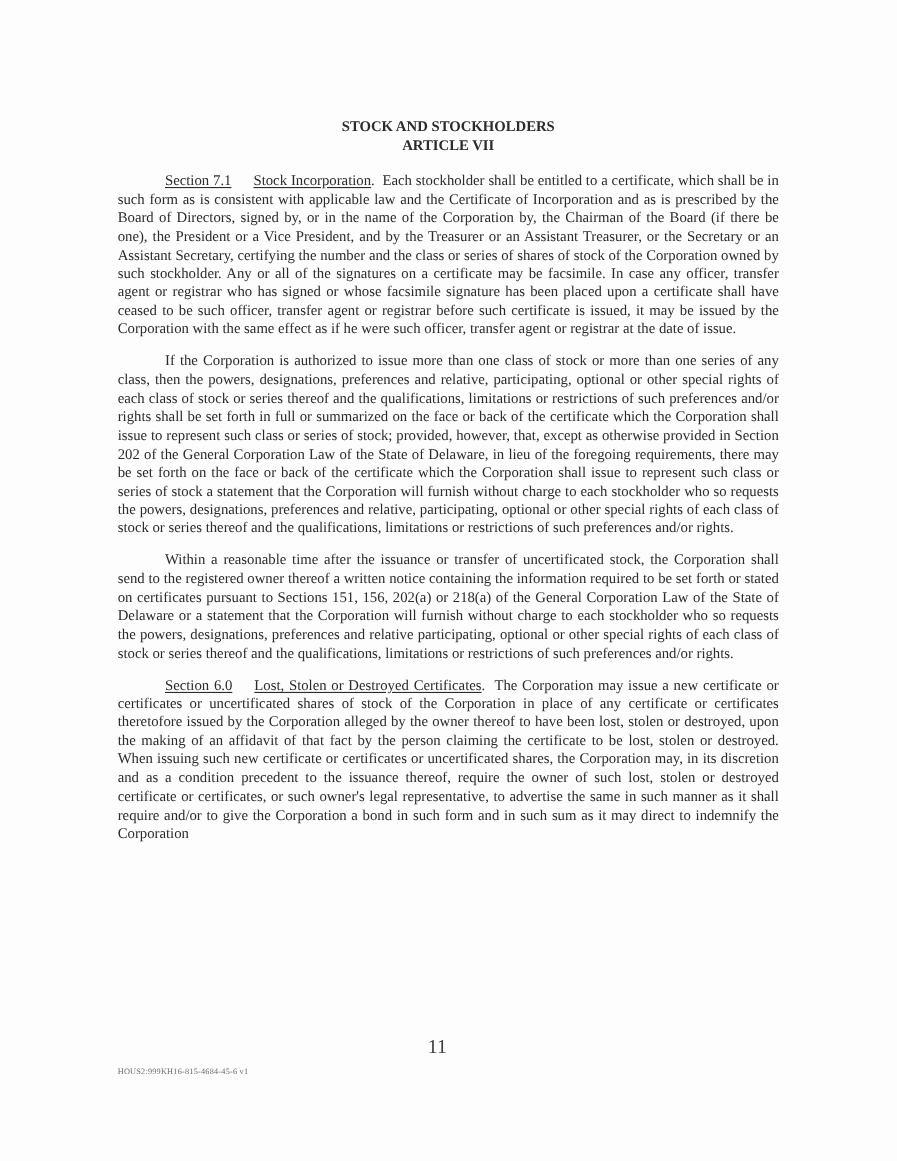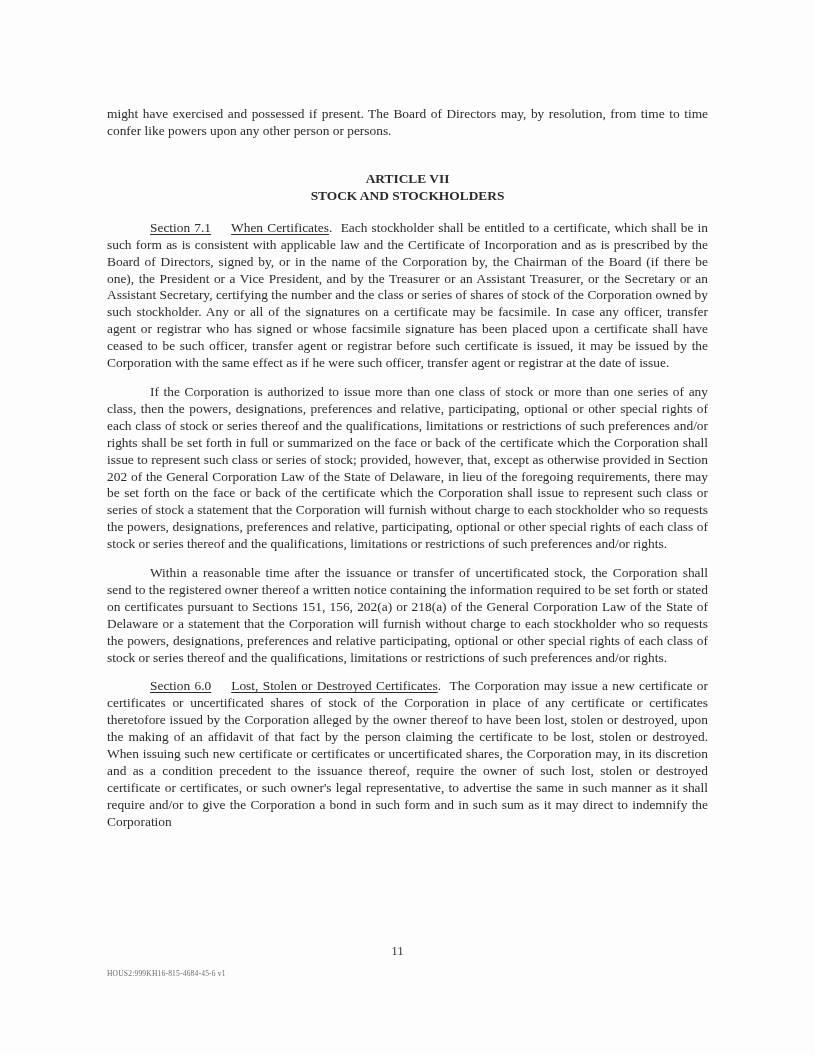--- a/index.html
+++ b/index.html
@@ -60,38 +60,37 @@
     color: #6a6a6a;
     letter-spacing: 0.2px;
     margin-top: 20px;
   }
   .footer-pagenum {
     position: absolute;
     left: 0;
     top: 943px;
     width: 795px;
     text-align: center;
-    font-size: 13px;
+    font-size: 18px;
     color: #3d3d3d;
   }
 </style>
 </head>
 <body>
 
 <div class="page">
   <div class="content">
 
-    <p class="para no-indent">might have exercised and possessed if present.  The Board of Directors may, by resolution, from time to time confer like powers upon any other person or persons.</p>
 
     <div class="heading-block">
+      <div>STOCK AND STOCKHOLDERS</div>
       <div>ARTICLE VII</div>
-      <div>STOCK AND STOCKHOLDERS</div>
     </div>
 
-    <p class="para"><span class="u">Section 7.1</span><span class="label-gap"></span><span class="u">When Certificates</span><span>.</span>&nbsp;
+    <p class="para"><span class="u">Section 7.1</span><span class="label-gap"></span><span class="u">Stock Incorporation</span><span>.</span>&nbsp;
       <span>Each stockholder shall be entitled to a certificate, which shall be in such form as is consistent with applicable law and the Certificate of Incorporation and as is prescribed by the Board of Directors, signed by, or in the name of the Corporation by, the Chairman of the Board (if there be one), the President or a Vice President, and by the Treasurer or an Assistant Treasurer, or the Secretary or an Assistant Secretary, certifying the number and the class or series of shares of stock of the Corporation owned by such stockholder.  Any or all of the signatures on a certificate may be facsimile.  In case any officer, transfer agent or registrar who has signed or whose facsimile signature has been placed upon a certificate shall have ceased to be such officer, transfer agent or registrar before such certificate is issued, it may be issued by the Corporation with the same effect as if he were such officer, transfer agent or registrar at the date of issue.</span></p>
 
     <p class="para">If the Corporation is authorized to issue more than one class of stock or more than one series of any class, then the powers, designations, preferences and relative, participating, optional or other special rights of each class of stock or series thereof and the qualifications, limitations or restrictions of such preferences and/or rights shall be set forth in full or summarized on the face or back of the certificate which the Corporation shall issue to represent such class or series of stock; provided, however, that, except as otherwise provided in Section 202 of the General Corporation Law of the State of Delaware, in lieu of the foregoing requirements, there may be set forth on the face or back of the certificate which the Corporation shall issue to represent such class or series of stock a statement that the Corporation will furnish without charge to each stockholder who so requests the powers, designations, preferences and relative, participating, optional or other special rights of each class of stock or series thereof and the qualifications, limitations or restrictions of such preferences and/or rights.</p>
 
     <p class="para">Within a reasonable time after the issuance or transfer of uncertificated stock, the Corporation shall send to the registered owner thereof a written notice containing the information required to be set forth or stated on certificates pursuant to Sections 151, 156, 202(a) or 218(a) of the General Corporation Law of the State of Delaware or a statement that the Corporation will furnish without charge to each stockholder who so requests the powers, designations, preferences and relative participating, optional or other special rights of each class of stock or series thereof and the qualifications, limitations or restrictions of such preferences and/or rights.</p>
 
     <p class="para"><span class="u">Section 6.0</span><span class="label-gap"></span><span class="u">Lost, Stolen or Destroyed Certificates</span><span>.</span>&nbsp;
       <span>The Corporation may issue a new certificate or certificates or uncertificated shares of stock of the Corporation in place of any certificate or certificates theretofore issued by the Corporation alleged by the owner thereof to have been lost, stolen or destroyed, upon the making of an affidavit of that fact by the person claiming the certificate to be lost, stolen or destroyed.  When issuing such new certificate or certificates or uncertificated shares, the Corporation may, in its discretion and as a condition precedent to the issuance thereof, require the owner of such lost, stolen or destroyed certificate or certificates, or such owner's legal representative, to advertise the same in such manner as it shall require and/or to give the Corporation a bond in such form and in such sum as it may direct to indemnify the Corporation</span></p>
 
   </div>

